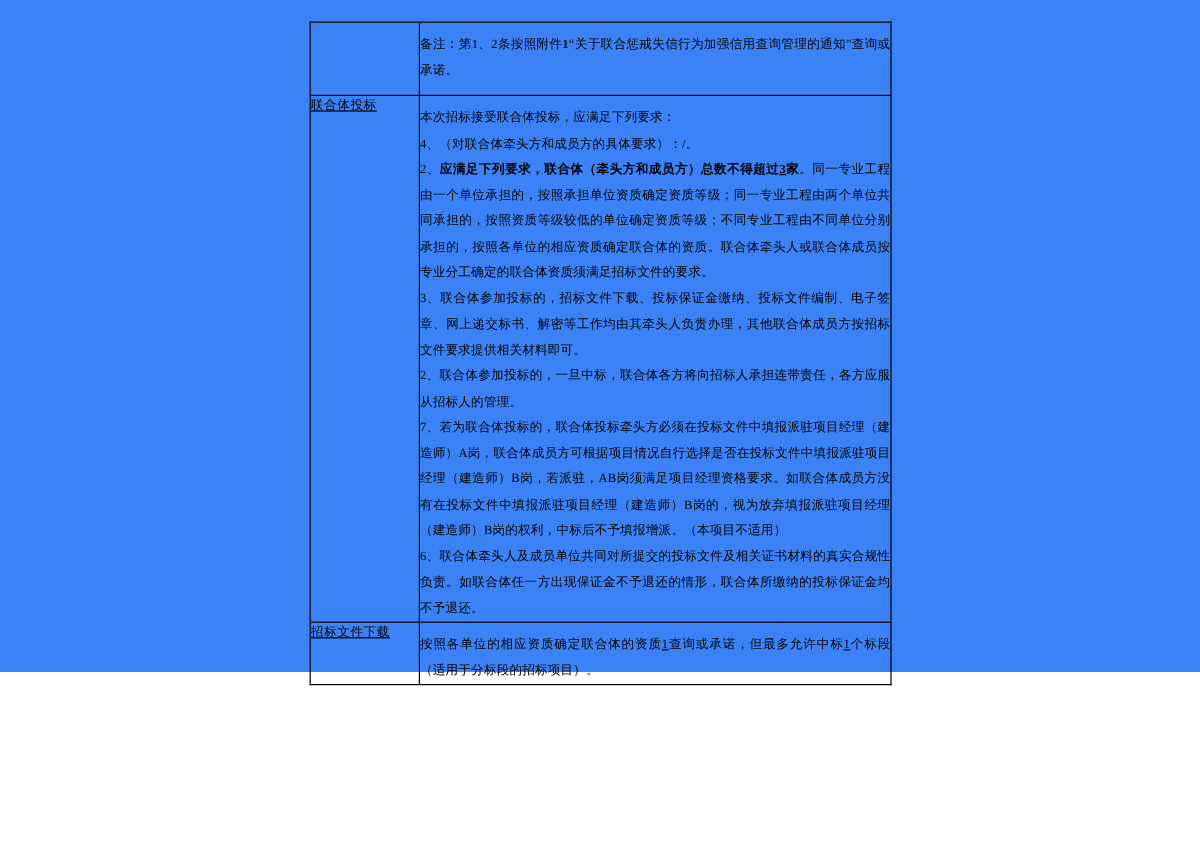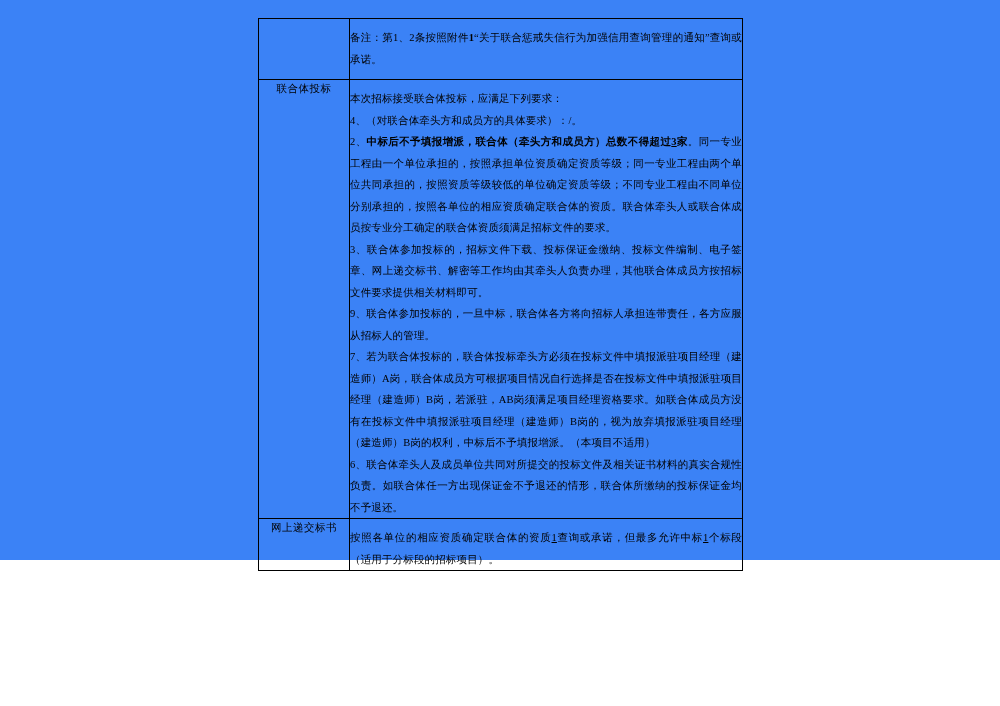--- a/index.html
+++ b/index.html
@@ -28,26 +28,27 @@
     border-collapse: collapse;
     table-layout: fixed;
   }
   table.doc-table td {
     border: 1px solid #000000;
     vertical-align: top;
     padding: 0;
   }
   td.label-cell {
     width: 90px;
-    text-align: center;
+    text-align: left;
     vertical-align: middle;
     font-size: 10.5px;
     line-height: 1.7;
     letter-spacing: 0.5px;
     padding: 4px 2px;
+    text-decoration: underline;
   }
   td.body-cell {
     width: 392px;
     padding: 9px 11px 10px 11px;
   }
   .para {
     font-size: 10.5px;
     line-height: 2.05;
     text-align: justify;
     text-justify: inter-ideograph;
@@ -86,30 +87,30 @@
               <p class="para"><span>备注：第</span><span>1</span><span>、</span><span>2</span><span>条按照附件</span><span class="b">1</span><span>“关于联合惩戒失信行为加强信用查询管理的通知”查询或承诺。</span></p>
             </div>
         </td>
       </tr>
       <tr class="row-multi">
         <td class="label-cell">联合体投标</td>
         <td class="body-cell">
           <div class="rich">
               <p class="para"><span>本次招标接受联合体投标，应满足下列要求：</span></p>
               <p class="para"><span>4、（对联合体牵头方和成员方的具体要求）：/。</span></p>
-              <p class="para"><span>2、</span><span class="b">中标后不予填报增派，</span><span class="b">联合体（牵头方和成员方）总数不得超过</span><span class="bu">3</span><span class="b">家</span><span>。同一专业工程由一个单位承担的，按照承担单位资质确定资质等级；同一专业工程由两个单位共同承担的，按照资质等级较低的单位确定资质等级；不同专业工程由不同单位分别承担的，按照各单位的相应资质确定联合体的资质。联合体牵头人或联合体成员按专业分工确定的联合体资质须满足招标文件的要求。</span></p>
+              <p class="para"><span>2、</span><span class="b">应满足下列要求，</span><span class="b">联合体（牵头方和成员方）总数不得超过</span><span class="bu">3</span><span class="b">家</span><span>。同一专业工程由一个单位承担的，按照承担单位资质确定资质等级；同一专业工程由两个单位共同承担的，按照资质等级较低的单位确定资质等级；不同专业工程由不同单位分别承担的，按照各单位的相应资质确定联合体的资质。联合体牵头人或联合体成员按专业分工确定的联合体资质须满足招标文件的要求。</span></p>
               <p class="para"><span>3、联合体参加投标的，招标文件下载、投标保证金缴纳、投标文件编制、电子签章、网上递交标书、解密等工作均由其牵头人负责办理，其他联合体成员方按招标文件要求提供相关材料即可。</span></p>
-              <p class="para"><span>9、联合体参加投标的，一旦中标，联合体各方将向招标人承担连带责任，各方应服从招标人的管理。</span></p>
+              <p class="para"><span>2、联合体参加投标的，一旦中标，联合体各方将向招标人承担连带责任，各方应服从招标人的管理。</span></p>
               <p class="para"><span>7、若为联合体投标的，联合体投标牵头方必须在投标文件中填报派驻项目经理（建造师）A岗，联合体成员方可根据项目情况自行选择是否在投标文件中填报派驻项目经理（建造师）B岗，若派驻，AB岗须满足项目经理资格要求。如联合体成员方没有在投标文件中填报派驻项目经理（建造师）B岗的，视为放弃填报派驻项目经理（建造师）B岗的权利，中标后不予填报增派。（本项目不适用）</span></p>
               <p class="para"><span>6、联合体牵头人及成员单位共同对所提交的投标文件及相关证书材料的真实合规性负责。如联合体任一方出现保证金不予退还的情形，联合体所缴纳的投标保证金均不予退还。</span></p>
             </div>
         </td>
       </tr>
       <tr class="row-multi">
-        <td class="label-cell">网上递交标书</td>
+        <td class="label-cell">招标文件下载</td>
         <td class="body-cell">
           <div class="rich">
               <p class="para"><span>按照各单位的相应资质确定联合体的资质</span><span class="u">1</span><span>查询或承诺，但最多允许中标</span><span class="u">1</span><span>个标段（适用于分标段的招标项目）。</span></p>
             </div>
         </td>
       </tr>
     </tbody>
   </table>
 </div>
 

